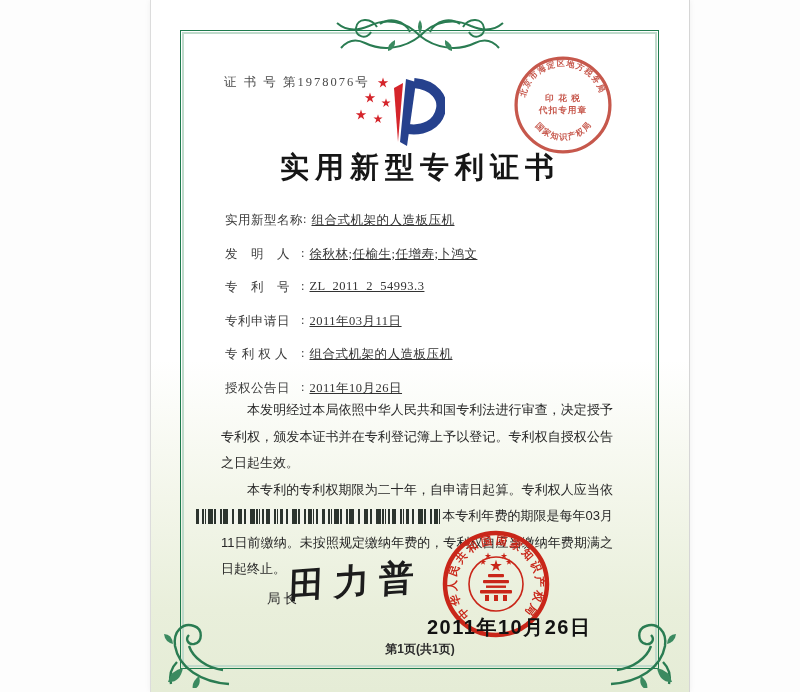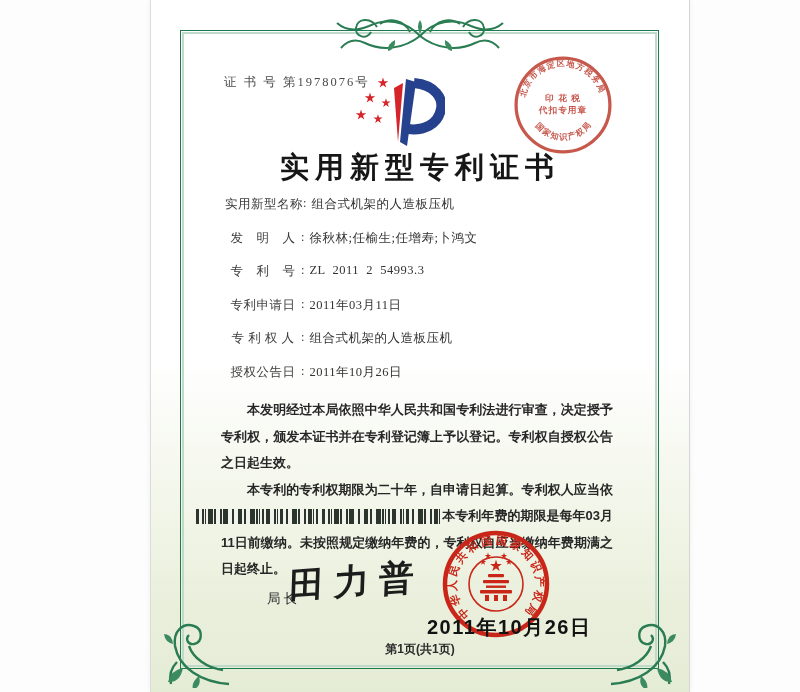--- a/index.html
+++ b/index.html
@@ -25,29 +25,29 @@
 
   .cert-no { position:absolute; left:73px; top:74px; font-family:"Liberation Serif", serif;
     font-size:12.5px; letter-spacing:2px; color:#4a4a4a; white-space:pre; }
 
   .tax-stamp { position:absolute; left:361px; top:54px; opacity:0.88; }
   .logo { position:absolute; left:202px; top:72px; }
 
   .title { position:absolute; left:0; top:148px; width:100%; text-align:center;
     font-size:29px; font-weight:700; letter-spacing:6px; color:#161616; }
 
-  .fields { position:absolute; left:74px; top:196px; width:400px;text-align:center; }
+  .fields { position:absolute; left:74px; top:212px; width:400px; }
   .frow { display:flex; height:33.5px; align-items:flex-start;
     font-family:"Liberation Serif", serif; font-size:12.5px; color:#3c3c3c; }
   .flabel { display:inline-block; min-width:76px; white-space:pre; letter-spacing:0.5px; }
   .fcolon { margin:0 5px 0 0; }
-  .fvalue { white-space:pre; letter-spacing:0.5px; color:#333; }
+  .fvalue { white-space:pre; letter-spacing:0.5px; color:#333;text-decoration:underline; }
 
   .paras { position:absolute; left:70px; top:397px; width:392px;
-    font-size:13px; font-weight:700; color:#272727; line-height:26.5px;
+    font-size:13px; font-weight:400; color:#272727; line-height:26.5px;
     text-align:justify; }
   .paras p { text-indent:2em; }
 
   .barcode { position:absolute; left:45px; top:509px; width:244px; height:15px;
     background-image:
       repeating-linear-gradient(90deg, #2c342e 0 2px, transparent 2px 6px),
       repeating-linear-gradient(90deg, #2c342e 0 1px, transparent 1px 9px),
       repeating-linear-gradient(90deg, #2c342e 0 3px, transparent 3px 14px);
     background-color:#f2f4ec; }
 

